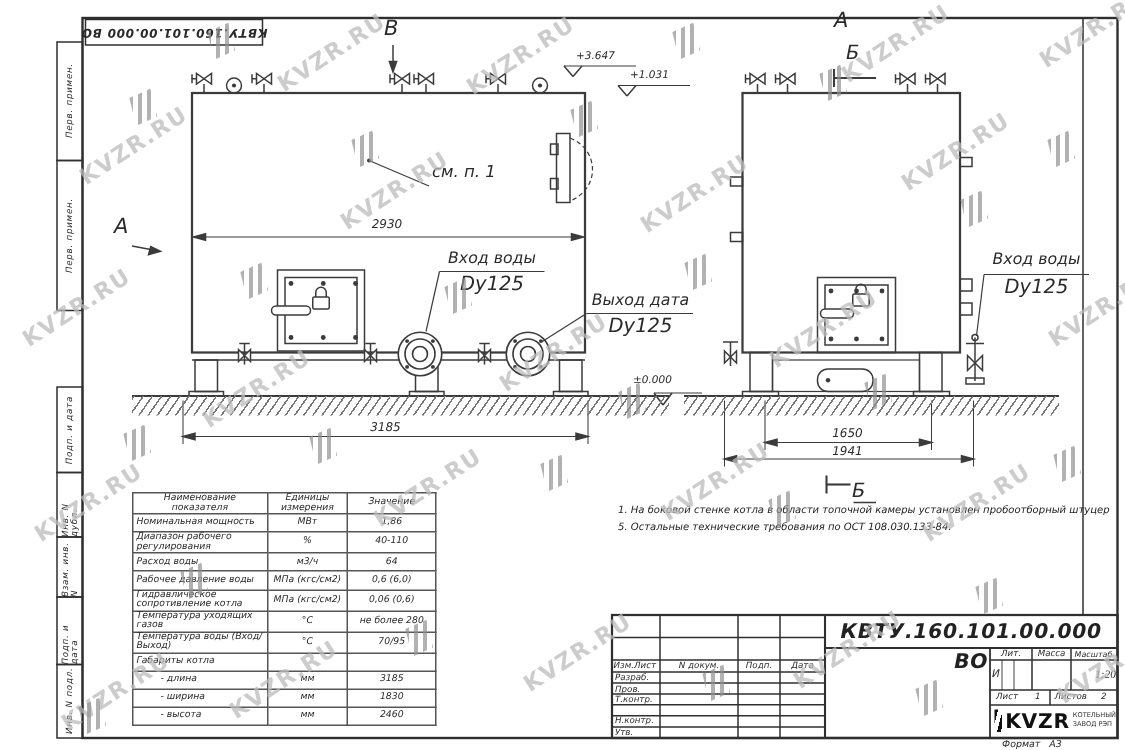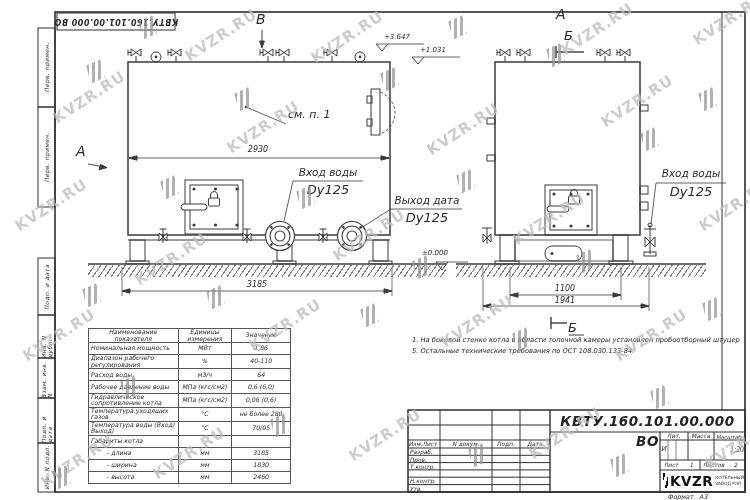--- a/index.html
+++ b/index.html
@@ -321,21 +321,21 @@
   <div class="lab ctr" style="left:293px;top:166px;width:70px;font-size:10.5px;">Вход воды</div>
   <div class="lab ctr" style="left:293px;top:182px;width:70px;font-size:13px;">Dy125</div>
   <div class="lab ctr" style="left:391px;top:194px;width:72px;font-size:10.5px;">Выход дата</div>
   <div class="lab ctr" style="left:391px;top:210px;width:72px;font-size:13px;">Dy125</div>
   <div class="lab" style="left:422px;top:249px;font-size:7px;">±0.000</div>
   <div class="lab ctr" style="left:225px;top:280px;width:64px;font-size:8px;">3185</div>
   <div class="lab" style="left:556px;top:6px;font-size:14px;">А</div>
   <div class="lab" style="left:564px;top:28px;font-size:13px;">Б</div>
   <div class="lab ctr" style="left:656px;top:167px;width:70px;font-size:10.5px;">Вход воды</div>
   <div class="lab ctr" style="left:656px;top:184px;width:70px;font-size:13px;">Dy125</div>
-  <div class="lab ctr" style="left:535px;top:284px;width:60px;font-size:8px;">1100</div>
+  <div class="lab ctr" style="left:535px;top:284px;width:60px;font-size:8px;">1650</div>
   <div class="lab ctr" style="left:535px;top:296px;width:60px;font-size:8px;">1941</div>
   <div class="lab" style="left:568px;top:320px;font-size:13px;">Б</div>
 
   <div id="tech">
     <table>
       <thead>
         <tr>
           <th style="width:92px;">Наименование показателя</th>
           <th style="width:52px;">Единицы измерения</th>
           <th style="width:59px;">Значение</th>

